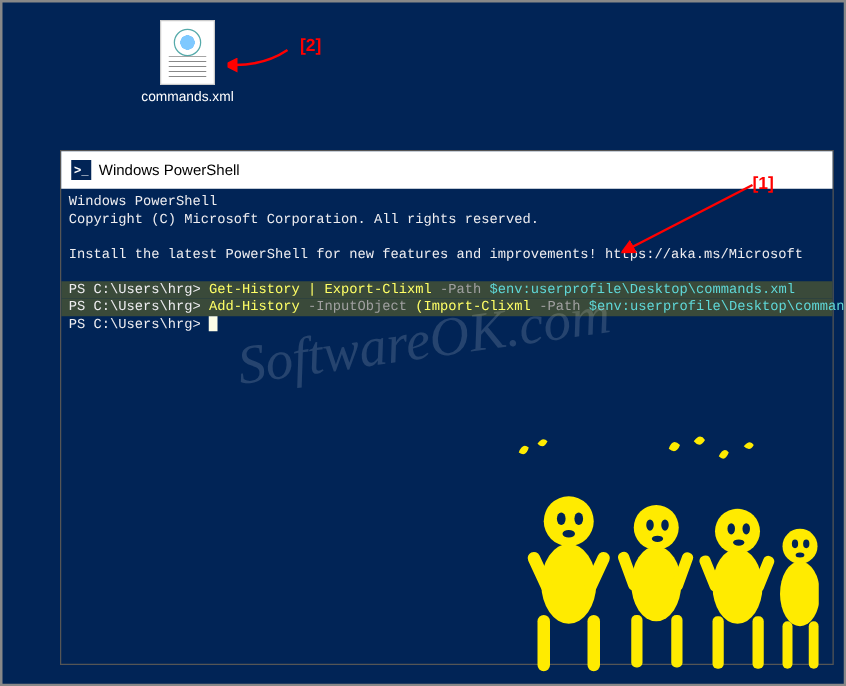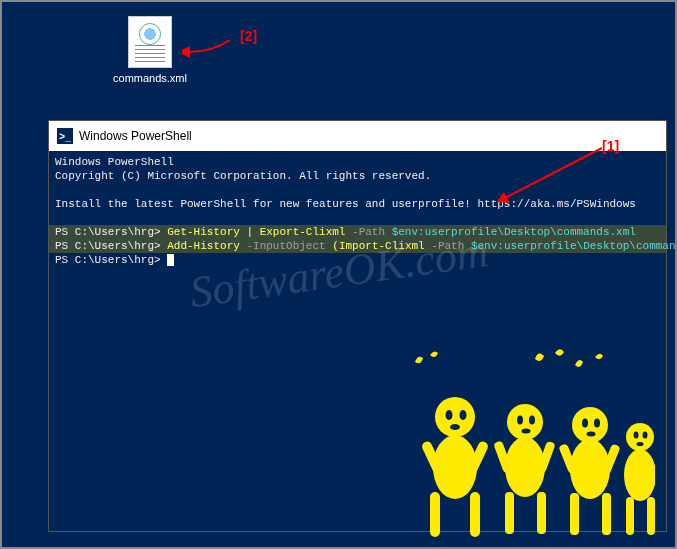--- a/index.html
+++ b/index.html
@@ -185,21 +185,21 @@
 
 <div class="terminal-window">
   <div class="titlebar">
     <div class="titlebar-icon">&gt;_</div>
     <div class="titlebar-text">Windows PowerShell</div>
   </div>
   <div class="terminal-body">
     <div class="term-line">Windows PowerShell</div>
     <div class="term-line">Copyright (C) Microsoft Corporation. All rights reserved.</div>
     <div class="term-line"> </div>
-    <div class="term-line">Install the latest PowerShell for new features and userprofile! https://aka.ms/PSWindows</div>
+    <div class="term-line">Install the latest PowerShell for new features and improvements! https://aka.ms/Microsoft</div>
     <div class="term-line"> </div>
     <div id="term-lines">
         <div class="term-line hl"><span class="prompt">PS C:\Users\hrg&gt; </span><span class="cmd-yellow">Get-History | Export-Clixml</span><span class="cmd-grey"> -Path </span><span class="cmd-cyan">$env:userprofile</span><span class="cmd-cyan">\Desktop\commands.xml</span></div>
         <div class="term-line hl"><span class="prompt">PS C:\Users\hrg&gt; </span><span class="cmd-yellow">Add-History</span><span class="cmd-grey"> -InputObject </span><span class="cmd-yellow">(</span><span class="cmd-yellow">Import-Clixml</span><span class="cmd-grey"> -Path </span><span class="cmd-cyan">$env:userprofile</span><span class="cmd-cyan">\Desktop\commands.xml</span></div>
         <div class="term-line"><span class="prompt">PS C:\Users\hrg&gt; </span><span class="cursor"></span></div>
       </div>
   </div>
 </div>
 
 <svg class="arrow-1" width="120" height="60">

